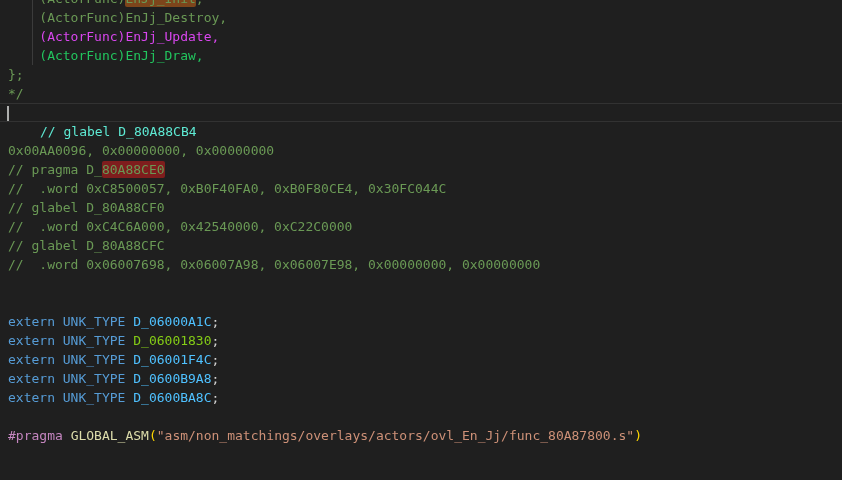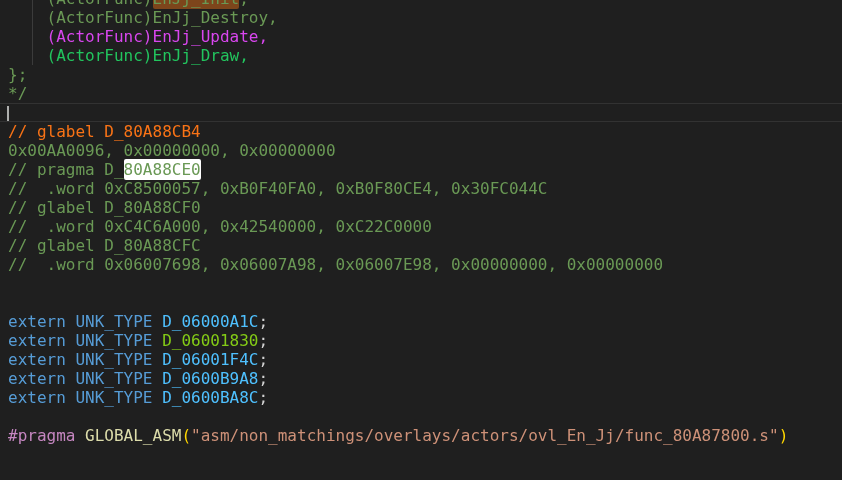--- a/index.html
+++ b/index.html
@@ -3,21 +3,21 @@
 <meta charset="utf-8">
 <style>
   html, body { margin: 0; padding: 0; }
   body { width: 842px; height: 480px; overflow: hidden; }
   .editor {
     position: relative;
     width: 842px;
     height: 480px;
     overflow: hidden;
     font-family: "DejaVu Sans Mono", "Liberation Mono", monospace;
-    font-size: 16px;
+    font-size: 13px;
     line-height: 19px;
     cursor: text;
   }
   .indent-guide {
     position: absolute;
     left: 32px;
     top: 0;
     width: 1px;
     height: 65px;
   }
@@ -60,23 +60,23 @@
     <div class="cursor" style="background: rgb(174, 175, 173);"></div>
   </div>
   <div class="lines">
       <div class="code-line"><span style="color: rgb(106, 153, 85);">    (ActorFunc)</span><span class="match" style="color: rgb(106, 153, 85); background: rgb(125, 69, 27);">EnJj_Init</span><span style="color: rgb(106, 153, 85);">,</span></div>
       <div class="code-line"><span style="color: rgb(106, 153, 85);">    (ActorFunc)EnJj_Destroy,</span></div>
       <div class="code-line"><span style="color: #d946ef;">    (ActorFunc)EnJj_Update,</span></div>
       <div class="code-line"><span style="color: #22c55e;">    (ActorFunc)EnJj_Draw,</span></div>
       <div class="code-line"><span style="color: rgb(106, 153, 85);">};</span></div>
       <div class="code-line"><span style="color: rgb(106, 153, 85);">*/</span></div>
       <div class="code-line"></div>
-      <div class="code-line"><span style="color: #f97316;">// glabel D_80A88CB4</span></div>
+      <div class="code-line"><span style="color: #5eead4; margin-left: 32px;">// glabel D_80A88CB4</span></div>
       <div class="code-line"><span style="color: rgb(106, 153, 85);">0x00AA0096, 0x00000000, 0x00000000</span></div>
-      <div class="code-line"><span style="color: rgb(106, 153, 85);">// pragma D_</span><span class="match" style="color: rgb(106, 153, 85); background: #ffffff;">80A88CE0</span></div>
+      <div class="code-line"><span style="color: rgb(106, 153, 85);">// pragma D_</span><span class="match" style="color: rgb(106, 153, 85); background: #7f1d1d;">80A88CE0</span></div>
       <div class="code-line"><span style="color: rgb(106, 153, 85);">//  .word 0xC8500057, 0xB0F40FA0, 0xB0F80CE4, 0x30FC044C</span></div>
       <div class="code-line"><span style="color: rgb(106, 153, 85);">// glabel D_80A88CF0</span></div>
       <div class="code-line"><span style="color: rgb(106, 153, 85);">//  .word 0xC4C6A000, 0x42540000, 0xC22C0000</span></div>
       <div class="code-line"><span style="color: rgb(106, 153, 85); text-align: right;">// glabel D_80A88CFC</span></div>
       <div class="code-line"><span style="color: rgb(106, 153, 85);">//  .word 0x06007698, 0x06007A98, 0x06007E98, 0x00000000, 0x00000000</span></div>
       <div class="code-line"></div>
       <div class="code-line"></div>
       <div class="code-line"><span style="color: rgb(86, 156, 214);">extern </span><span style="color: rgb(86, 156, 214);">UNK_TYPE</span><span style="color: rgb(212, 212, 212);"> </span><span style="color: rgb(79, 193, 255);">D_06000A1C</span><span style="color: rgb(212, 212, 212);">;</span></div>
       <div class="code-line"><span style="color: rgb(86, 156, 214);">extern </span><span style="color: rgb(86, 156, 214);">UNK_TYPE</span><span style="color: rgb(212, 212, 212);"> </span><span style="color: #84cc16;">D_06001830</span><span style="color: rgb(212, 212, 212);">;</span></div>
       <div class="code-line"><span style="color: rgb(86, 156, 214);">extern </span><span style="color: rgb(86, 156, 214);">UNK_TYPE</span><span style="color: rgb(212, 212, 212);"> </span><span style="color: rgb(79, 193, 255);">D_06001F4C</span><span style="color: rgb(212, 212, 212);">;</span></div>

